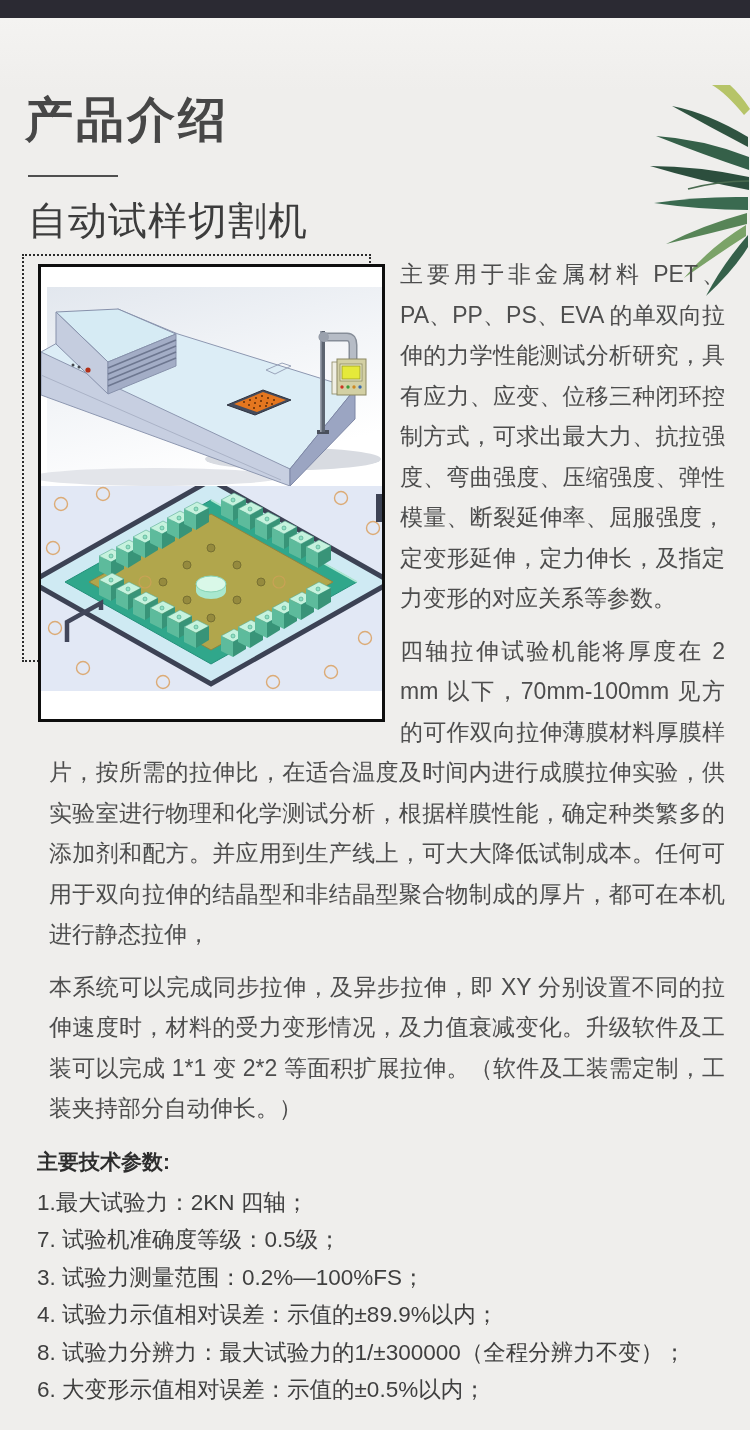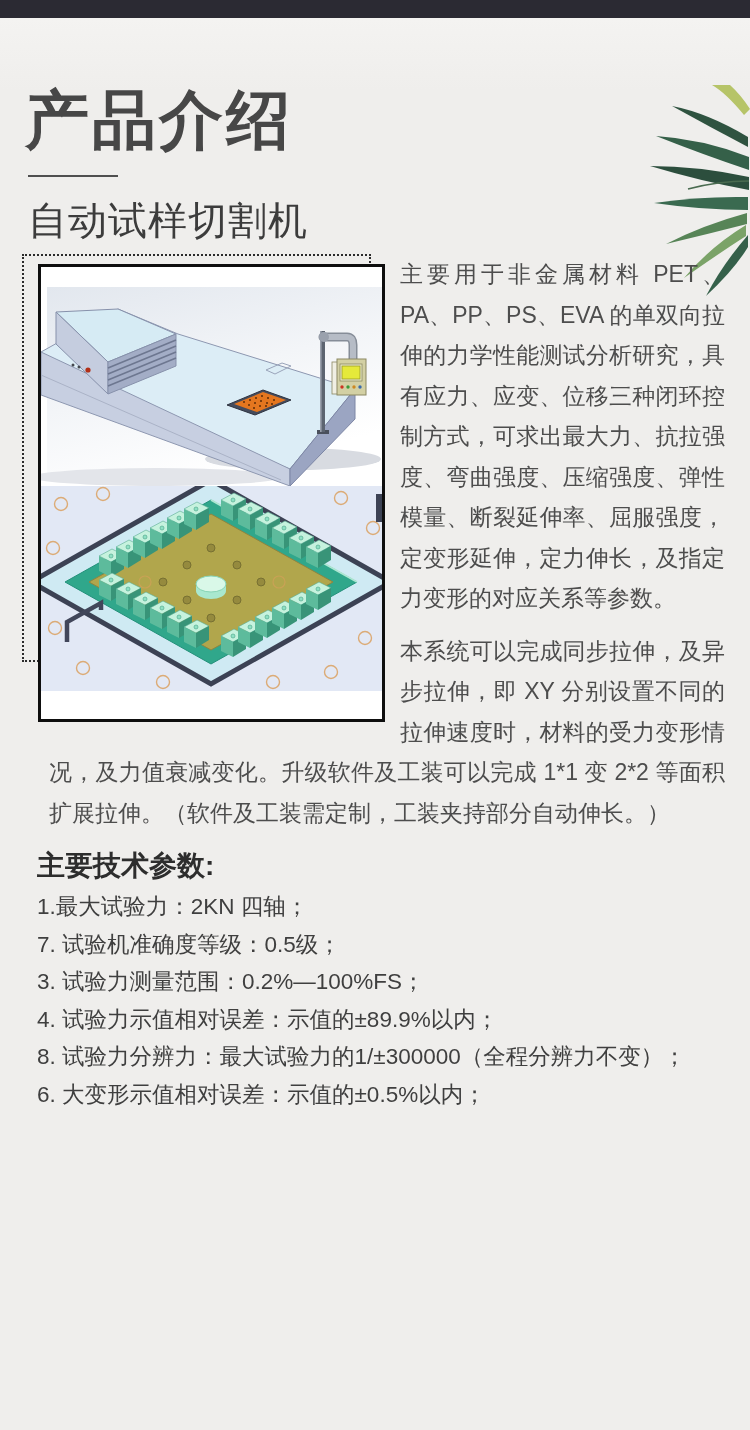--- a/index.html
+++ b/index.html
@@ -1,33 +1,33 @@
 <!DOCTYPE html>
 <html><head>
 <meta charset="utf-8">
 <style>
   html,body{margin:0;padding:0;}
   body{width:750px;font-family:"Liberation Sans","DejaVu Sans",sans-serif;}
   .page{position:relative;width:750px;height:1430px;background:linear-gradient(#f4f3f1 18px,#efeeec 90px,#efeeec);overflow:hidden;}
   .topbar{position:absolute;top:0;left:0;width:750px;height:18px;background:#2b2a33;}
   .header{position:relative;padding:87px 0 0 25px;}
-  .title-cn{margin:0;font-size:64px;line-height:66px;font-weight:900;color:#474747;letter-spacing:3px;}
+  .title-cn{margin:0;font-size:48px;line-height:66px;font-weight:900;color:#474747;letter-spacing:3px;}
   .title-en{margin:20px 0 0 2px;font-size:31px;line-height:33px;font-weight:500;color:#4a4a4a;letter-spacing:0.5px;}
   .title-rule{margin:22px 0 0 3px;width:90px;height:2px;background:#4f4f4f;}
   .leaf-wrap{position:absolute;top:85px;right:0;width:102px;height:212px;pointer-events:none;}
   .content{padding:0 13px 0 37px;position:relative;}
   .product-name{margin:26px 0 0 -9px;font-size:39px;line-height:35px;font-weight:500;color:#3c3c3c;letter-spacing:1px;}
   .body-text{margin-top:16px;font-size:23px;line-height:40.5px;color:#4d4d4d;text-align:justify;}
   .body-text p{margin:12px;}
   .figure-float{position:relative;float:left;width:363px;height:470px;}
   .dotted-frame{position:absolute;left:-15px;top:0;width:345px;height:404px;border:2px dotted #2b2b2b;}
   .image-box{position:absolute;left:1px;top:10px;width:341px;height:452px;border:3px solid #0e0e0e;background:#ffffff;display:flex;flex-direction:column;}
   .image-box svg{display:block;}
   .specs{clear:both;}
-  .specs-title{margin:20px 0 0 0;font-size:28px;line-height:26px;font-weight:700;color:#2d2d2d;}
+  .specs-title{margin:20px 0 0 0;font-size:21px;line-height:26px;font-weight:700;color:#2d2d2d;}
   .specs-list{list-style:none;margin:9px 0 0 0;padding:0;font-size:22.5px;line-height:37.5px;color:#3f3f3f;}
 </style>
 </head>
 <body>
 
 <div class="page">
 
   <div class="topbar"></div>
 
   <div class="header">
@@ -186,20 +186,21 @@
             <path d="M 155,98 a 15,8 0 0 0 30,0 l 0,7 a 15,8 0 0 1 -30,0 z" fill="#a9e8cf"></path>
             <ellipse cx="170" cy="98" rx="15" ry="8" fill="#d9f8e8" stroke="#86d6ba" stroke-width="1"></ellipse>
 
             <path d="M 26,156 L 26,136 L 60,117 L 60,124" stroke="#41465a" stroke-width="4.5" fill="none"></path>
             <rect x="335" y="8" width="6" height="28" fill="#3c4254"></rect>
           </svg>
 
         </div>
       </div>
       <p>主要用于非金属材料 PET、PA、PP、PS、EVA 的单双向拉伸的力学性能测试分析研究，具有应力、应变、位移三种闭环控制方式，可求出最大力、抗拉强度、弯曲强度、压缩强度、弹性模量、断裂延伸率、屈服强度，定变形延伸，定力伸长，及指定力变形的对应关系等参数。</p>
+      <p>四轴拉伸试验机能将厚度在 2 mm 以下，70mm-100mm 见方的可作双向拉伸薄膜材料厚膜样片，按所需的拉伸比，在适合温度及时间内进行成膜拉伸实验，供实验室进行物理和化学测试分析，根据样膜性能，确定种类繁多的添加剂和配方。并应用到生产线上，可大大降低试制成本。任何可用于双向拉伸的结晶型和非结晶型聚合物制成的厚片，都可在本机进行静态拉伸，</p>
       <p>本系统可以完成同步拉伸，及异步拉伸，即 XY 分别设置不同的拉伸速度时，材料的受力变形情况，及力值衰减变化。升级软件及工装可以完成 1*1 变 2*2 等面积扩展拉伸。（软件及工装需定制，工装夹持部分自动伸长。）</p>
     </div>
 
     <div class="specs">
       <h3 class="specs-title">主要技术参数:</h3>
       <ul class="specs-list">
         <li>1.最大试验力：2KN 四轴；</li>
         <li>7. 试验机准确度等级：0.5级；</li>
         <li>3. 试验力测量范围：0.2%—100%FS；</li>
         <li>4. 试验力示值相对误差：示值的±89.9%以内；</li>

